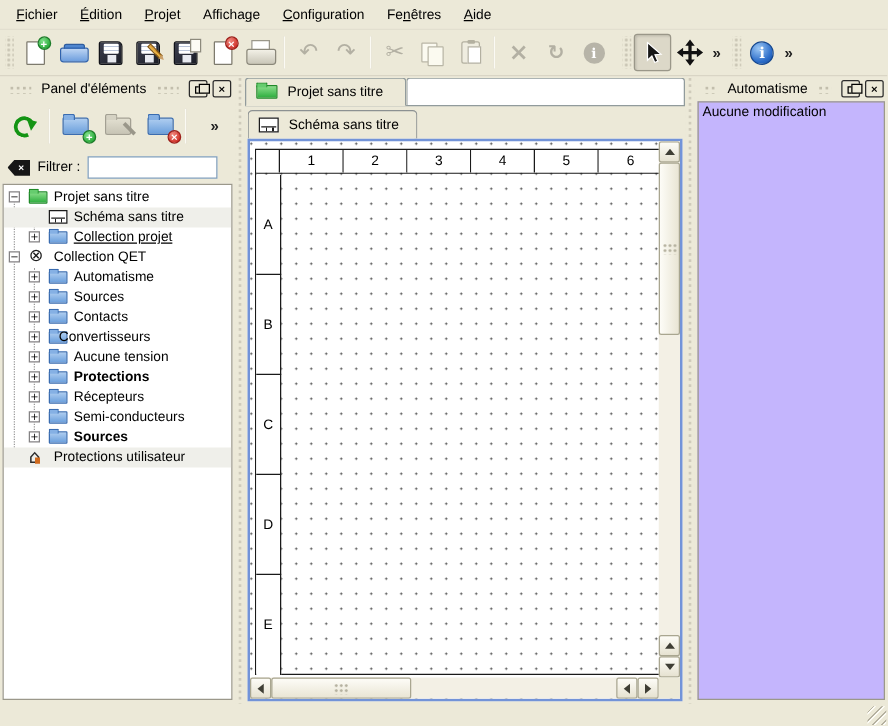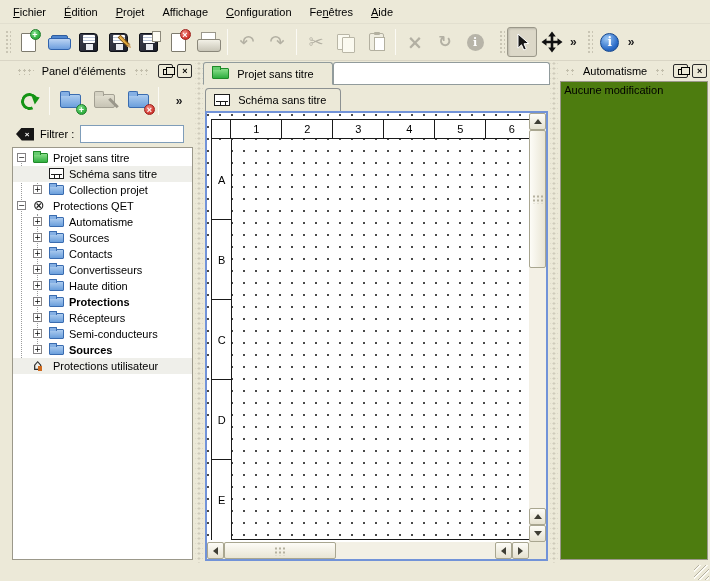--- a/index.html
+++ b/index.html
@@ -63,21 +63,21 @@
   .ic-paste { width:15px; height:18px; background:#efede0; border:1px solid #b3b0a0; border-radius:2px; position:relative; display:block; }
   .ic-paste::before { content:''; position:absolute; top:-2px; left:4px; width:6px; height:3px; background:#b3b0a0; border-radius:1px; }
   .ic-paste::after { content:''; position:absolute; right:-2px; bottom:-1px; width:9px; height:12px; background:#fff; border:1px solid #b3b0a0; }
 
   .ic-infocircle { width:17px; height:17px; border-radius:50%; background:#b7b4a8; color:#fff; font:bold 11px "DejaVu Serif",serif; display:flex; align-items:center; justify-content:center; }
   .ic-infoblue { width:19px; height:19px; border-radius:50%; background:radial-gradient(circle at 35% 28%,#9cc8f5,#2a6bc8 65%,#1a4d9b); border:1px solid #16488f; color:#fff; font:bold 12px "DejaVu Serif",serif; display:flex; align-items:center; justify-content:center; }
 
   .chev { font-size:12px; font-weight:bold; color:#202020; padding:0 3px; }
 
   
-  #workspace { height:502px; display:flex;padding-left:10px; }
+  #workspace { height:502px; display:flex; }
   .splitter { width:8px; background-image:radial-gradient(circle,#cfcbbb 1px,transparent 1.2px); background-size:5px 5px; background-position:center 40px; }
 
   
   .dock-title { height:20px; display:flex; align-items:center; padding:0 3px; gap:4px; }
   .grip { flex:1; height:7px; background-image:radial-gradient(circle,#c2beac 1.1px,transparent 1.3px); background-size:5px 5px; margin:0 4px; }
   .dock-title-text { white-space:nowrap; }
   .dock-btn { width:15px; height:14px; border:1px solid #2b2b2b; border-radius:2px; background:#ece9d8; display:flex; align-items:center; justify-content:center; font-size:9px; font-weight:bold; line-height:1; }
   .float-glyph { width:7px; height:6px; border:1px solid #000; position:relative; background:#ece9d8; margin-top:2px; margin-left:2px; }
   .float-glyph::before { content:''; position:absolute; top:-3px; left:2px; width:7px; height:6px; border:1px solid #000; background:#ece9d8; }
 
@@ -162,21 +162,21 @@
   .arr.left  { border-top:4px solid transparent; border-bottom:4px solid transparent; border-right:5px solid #3f3e35; }
   .arr.right { border-top:4px solid transparent; border-bottom:4px solid transparent; border-left:5px solid #3f3e35; }
   .thumb { position:absolute; background:linear-gradient(90deg,#fdfcf7,#e9e5d4); border:1px solid #a9a690; border-radius:2px; }
   .thumb.v { top:17px; left:0; width:17px; height:138px; }
   .thumb.h { left:17px; top:0; height:17px; width:112px; background:linear-gradient(#fdfcf7,#e9e5d4); }
   .thumb::after { content:''; position:absolute; left:50%; top:50%; transform:translate(-50%,-50%); width:12px; height:9px;
     background-image:radial-gradient(circle,#b5b19f 1px,transparent 1.2px); background-size:4px 4px; }
 
   
   #right-dock { width:154px; display:flex; flex-direction:column; }
-  #undo-list { flex:1; margin:0 2px 3px 2px; background:#4d7c0f; border:1px solid #9b988a; }
+  #undo-list { flex:1; margin:0 2px 3px 2px; background:#c4b5fd; border:1px solid #9b988a; }
   .undo-item { padding:2px 3px; }
 
   
   #statusbar { height:18px; background:#ece9d8; position:relative; }
   #size-grip { position:absolute; right:1px; bottom:1px; width:15px; height:15px;
     background:repeating-linear-gradient(135deg,transparent 0 3px,#b5b1a0 3px 4px,#fdfcf6 4px 5px); }
 </style>
 </head>
 <body>
 
@@ -328,51 +328,51 @@
             <span class="ticon ticon-project" style="left: 20px;"></span>
             <span class="tlabel" style="left: 40px;">Projet sans titre</span>
           </div>
           <div class="tree-row shaded">
             <span class="ticon ticon-diagram" style="left: 36px;"></span>
             <span class="tlabel" style="left: 56px;">Schéma sans titre</span>
           </div>
           <div class="tree-row">
             <span class="expander" style="left: 20px;">+</span>
             <span class="ticon ticon-folder" style="left: 36px;"></span>
-            <span class="tlabel" style="left: 56px;">Collection projet</span>
+            <span class="tlabel" style="left: 56px; text-decoration: underline;">Collection projet</span>
           </div>
           <div class="tree-row">
             <span class="expander" style="left: 4px;">−</span>
             <span class="ticon ticon-qet" style="left: 20px;">⊗</span>
-            <span class="tlabel" style="left: 40px;">Protections QET</span>
+            <span class="tlabel" style="left: 40px;">Collection QET</span>
           </div>
           <div class="tree-row">
             <span class="expander" style="left: 20px;">+</span>
             <span class="ticon ticon-folder" style="left: 36px;"></span>
             <span class="tlabel" style="left: 56px;">Automatisme</span>
           </div>
           <div class="tree-row">
             <span class="expander" style="left: 20px;">+</span>
             <span class="ticon ticon-folder" style="left: 36px;"></span>
             <span class="tlabel" style="left: 56px;">Sources</span>
           </div>
           <div class="tree-row">
             <span class="expander" style="left: 20px;">+</span>
             <span class="ticon ticon-folder" style="left: 36px;"></span>
             <span class="tlabel" style="left: 56px;">Contacts</span>
           </div>
           <div class="tree-row">
             <span class="expander" style="left: 20px;">+</span>
             <span class="ticon ticon-folder" style="left: 36px;"></span>
-            <span class="tlabel" style="left: 56px;">Convertisseurs</span>
-          </div>
-          <div class="tree-row">
-            <span class="expander" style="left: 20px;">+</span>
-            <span class="ticon ticon-folder" style="left: 36px;"></span>
-            <span class="tlabel" style="left: 56px;">Haute dition</span>
+            <span class="tlabel" style="left: 44px;">Convertisseurs</span>
+          </div>
+          <div class="tree-row">
+            <span class="expander" style="left: 20px;">+</span>
+            <span class="ticon ticon-folder" style="left: 36px;"></span>
+            <span class="tlabel" style="left: 56px;">Aucune tension</span>
           </div>
           <div class="tree-row">
             <span class="expander" style="left: 20px;">+</span>
             <span class="ticon ticon-folder" style="left: 36px;"></span>
             <span class="tlabel" style="left: 56px; font-weight: bold;">Protections</span>
           </div>
           <div class="tree-row">
             <span class="expander" style="left: 20px;">+</span>
             <span class="ticon ticon-folder" style="left: 36px;"></span>
             <span class="tlabel" style="left: 56px;">Récepteurs</span>

